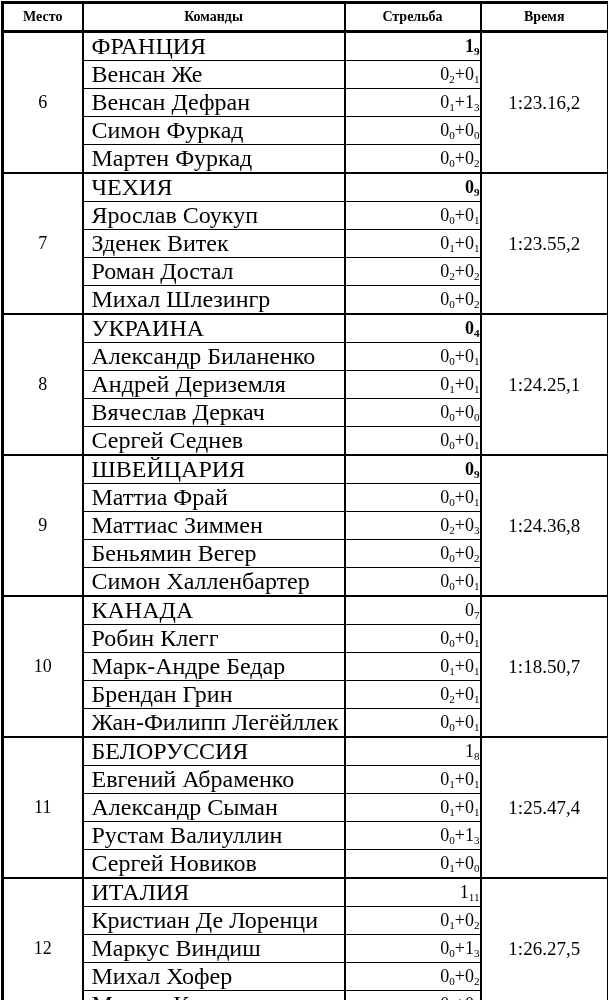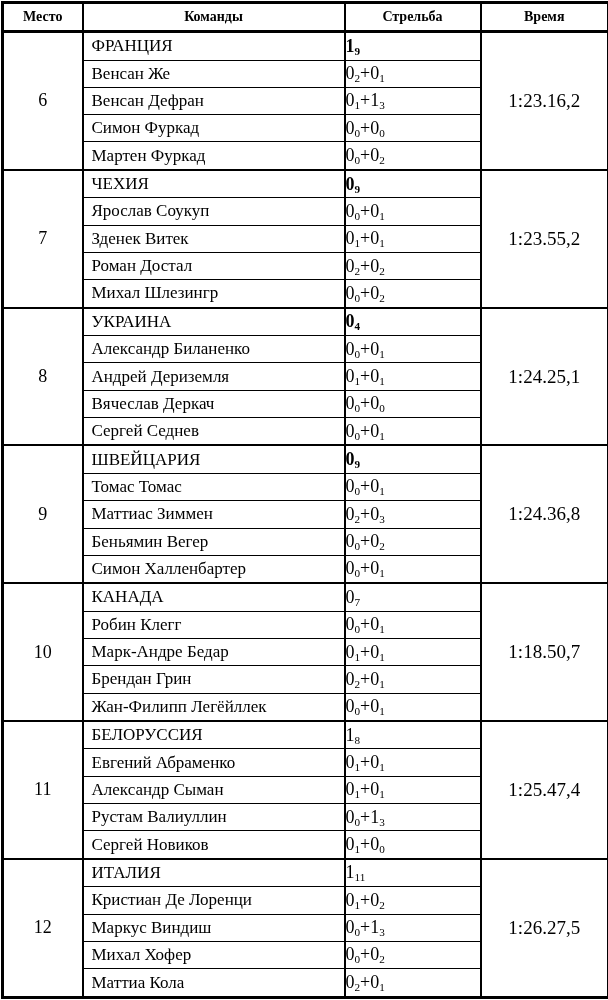--- a/index.html
+++ b/index.html
@@ -47,24 +47,24 @@
   }
   td.place-cell {
     text-align: center;
     vertical-align: middle;
     font-size: 18px;
   }
   td.name-cell {
     text-align: left;
     vertical-align: middle;
     padding-left: 8px;
-    font-size: 17px;
+    font-size: 24px;
   }
   td.shoot-cell {
-    text-align: left;
+    text-align: right;
     vertical-align: middle;
     font-size: 18px;
   }
   td.shoot-cell.shoot-bold {
     font-weight: bold;
   }
   td.time-cell {
     text-align: center;
     vertical-align: middle;
     font-size: 19px;
@@ -159,21 +159,21 @@
         <td class="name-cell">Сергей Седнев</td>
         <td class="shoot-cell">0<span class="subscript">0</span>+0<span class="subscript">1</span></td>
       </tr>
       <tr class="group-start">
         <td class="place-cell" rowspan="5">9</td>
         <td class="name-cell">ШВЕЙЦАРИЯ</td>
         <td class="shoot-cell shoot-bold">0<span class="subscript">9</span></td>
         <td class="time-cell" rowspan="5">1:24.36,8</td>
       </tr>
       <tr>
-        <td class="name-cell">Томас Томас</td>
+        <td class="name-cell">Маттиа Фрай</td>
         <td class="shoot-cell">0<span class="subscript">0</span>+0<span class="subscript">1</span></td>
       </tr>
       <tr>
         <td class="name-cell">Маттиас Зиммен</td>
         <td class="shoot-cell">0<span class="subscript">2</span>+0<span class="subscript">3</span></td>
       </tr>
       <tr>
         <td class="name-cell">Беньямин Вегер</td>
         <td class="shoot-cell">0<span class="subscript">0</span>+0<span class="subscript">2</span></td>
       </tr>

